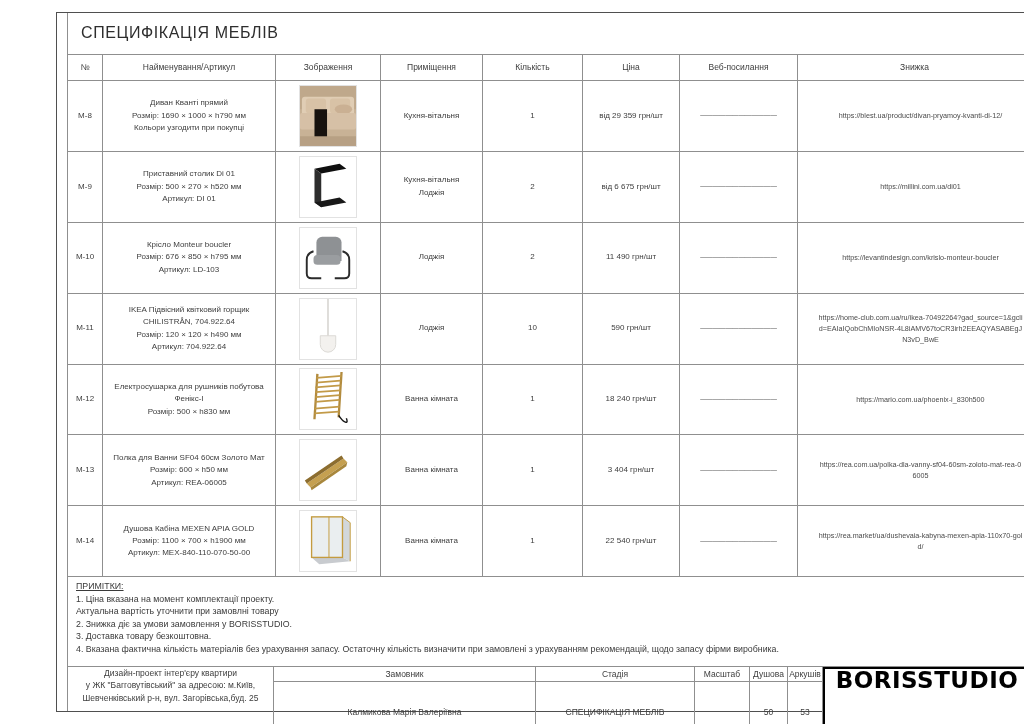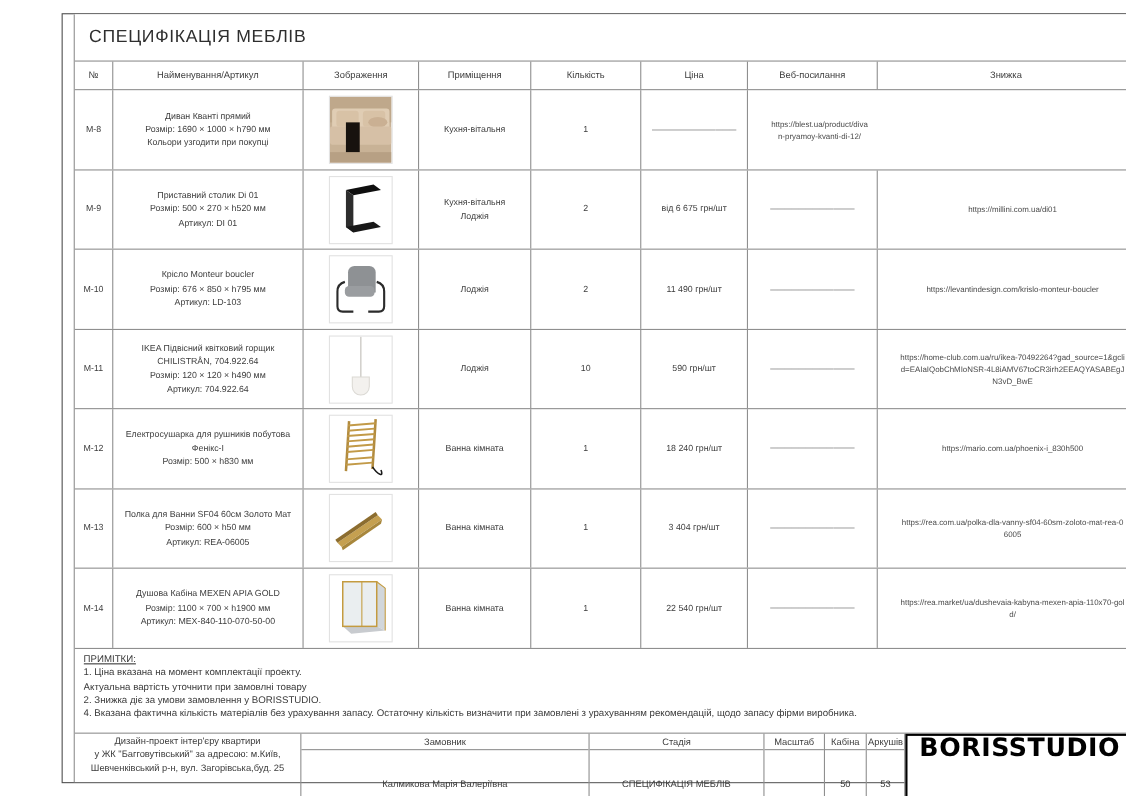--- a/index.html
+++ b/index.html
@@ -86,20 +86,21 @@
           <rect x="15" y="24" width="13" height="32" fill="#17120e"></rect>
           <rect x="0" y="52" width="58" height="10" fill="#b7a084"></rect>
         </svg>
       </div>
     </div>
     <div class="cell">
       <span>Кухня-вітальня</span>
       <span></span>
     </div>
     <div class="cell">1</div>
+    <div class="cell">від 29 359 грн/шт</div>
     <div class="cell">
           <span class="dash">────────────</span>
         </div>
     <div class="cell c-url">https://blest.ua/product/divan-pryamoy-kvanti-di-12/</div>
   </div>
 
   <div class="grid row">
     <div class="cell">М-9</div>
     <div class="cell nm">
       <span>Приставний столик Di 01</span>
@@ -278,20 +279,21 @@
           <span class="dash">────────────</span>
         </div>
     <div class="cell c-url">https://rea.market/ua/dushevaia-kabyna-mexen-apia-110x70-gold/</div>
   </div>
 
   <div class="notes">
     <div class="nt">ПРИМІТКИ:</div>
     <div>1. Ціна вказана на момент комплектації проекту.</div>
     <div>Актуальна вартість уточнити при замовлні товару</div>
     <div>2. Знижка діє за умови замовлення у BORISSTUDIO.</div>
+    <div>3. Доставка товару безкоштовна.</div>
     <div>4. Вказана фактична кількість матеріалів без урахування запасу. Остаточну кількість визначити при замовлені з урахуванням рекомендацій, щодо запасу фірми виробника.</div>
   </div>
 
   <div class="footer">
     <div class="fcell fproj">
       <div>Дизайн-проект інтер'єру квартири</div>
       <div>у ЖК "Багговутівський" за адресою: м.Київ,</div>
       <div>Шевченківський р-н, вул. Загорівська,буд. 25</div>
     </div>
     <div class="fcell">
@@ -300,21 +302,21 @@
     </div>
     <div class="fcell">
       <div class="flabel">Стадія</div>
       <div class="fvalue">СПЕЦИФІКАЦІЯ МЕБЛІВ</div>
     </div>
     <div class="fcell">
       <div class="flabel">Масштаб</div>
       <div class="fvalue"></div>
     </div>
     <div class="fcell">
-      <div class="flabel">Кабіна</div>
+      <div class="flabel">Душова</div>
       <div class="fvalue">50</div>
     </div>
     <div class="fcell">
       <div class="flabel">Аркушів</div>
       <div class="fvalue">53</div>
     </div>
     <div class="fcell">
       <div class="logo">
         <div class="logo-text">BORISSTUDIO</div>
         <div class="logo-bar">ПЕРШИЙ КРОК ДО МРІЇ</div>

